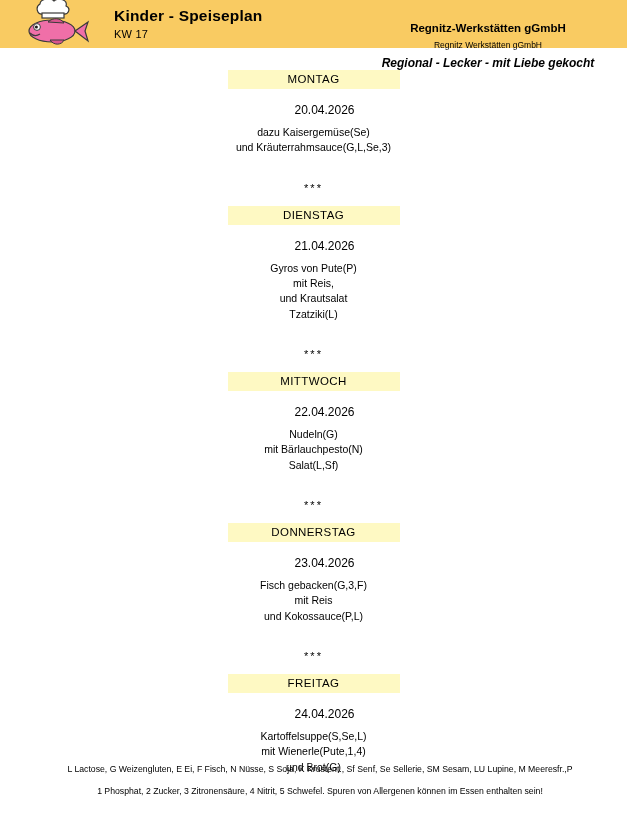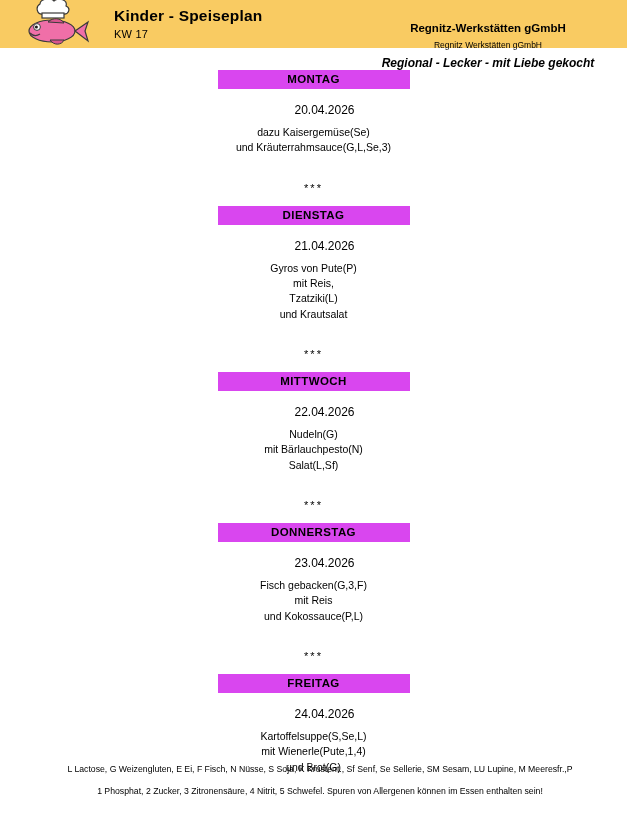--- a/index.html
+++ b/index.html
@@ -77,24 +77,24 @@
   }
   .day-block {
     text-align: center;
   }
   .day-name-wrap {
     display: flex;
     justify-content: center;
   }
   .day-name {
     font-size: 11.5px;
-    font-weight: bold;
+    font-weight: normal;
     letter-spacing: 0.4px;
-    background: #d946ef;
-    width: 192px;
+    background: #fef9c3;
+    width: 172px;
     padding: 3px 0 4px 0;
     text-align: center;
   }
   .day-date {
     font-size: 12px;
     margin-top: 14px;
     margin-bottom: 4px;
     padding-left: 22px;
   }
   .dish-lines {
@@ -178,22 +178,22 @@
   <div class="separator sep-gap-1">***</div>
 
   <div class="day-block">
     <div class="day-name-wrap">
       <div class="day-name">DIENSTAG</div>
     </div>
     <div class="day-date">21.04.2026</div>
     <div class="dish-lines">
       <div class="dish-line">Gyros von Pute(P)</div>
       <div class="dish-line">mit Reis,</div>
+      <div class="dish-line">und Krautsalat</div>
       <div class="dish-line">Tzatziki(L)</div>
-      <div class="dish-line">und Krautsalat</div>
     </div>
   </div>
 
   <div class="separator sep-gap-1">***</div>
 
   <div class="day-block">
     <div class="day-name-wrap">
       <div class="day-name">MITTWOCH</div>
     </div>
     <div class="day-date">22.04.2026</div>

